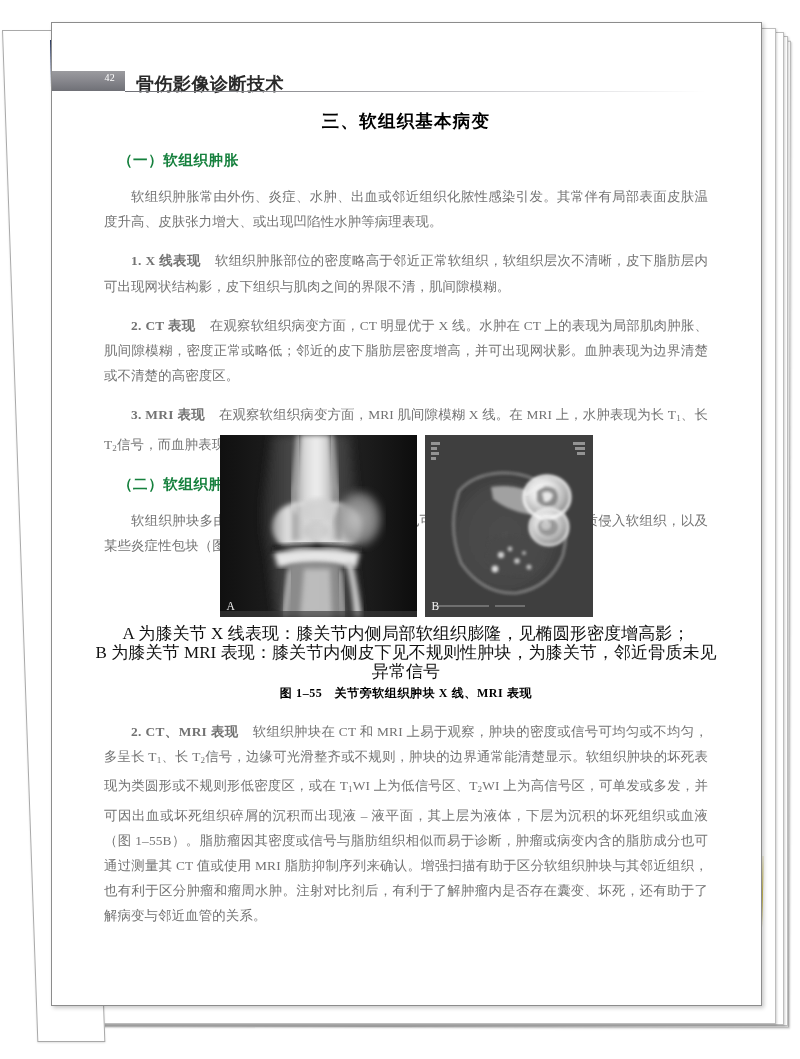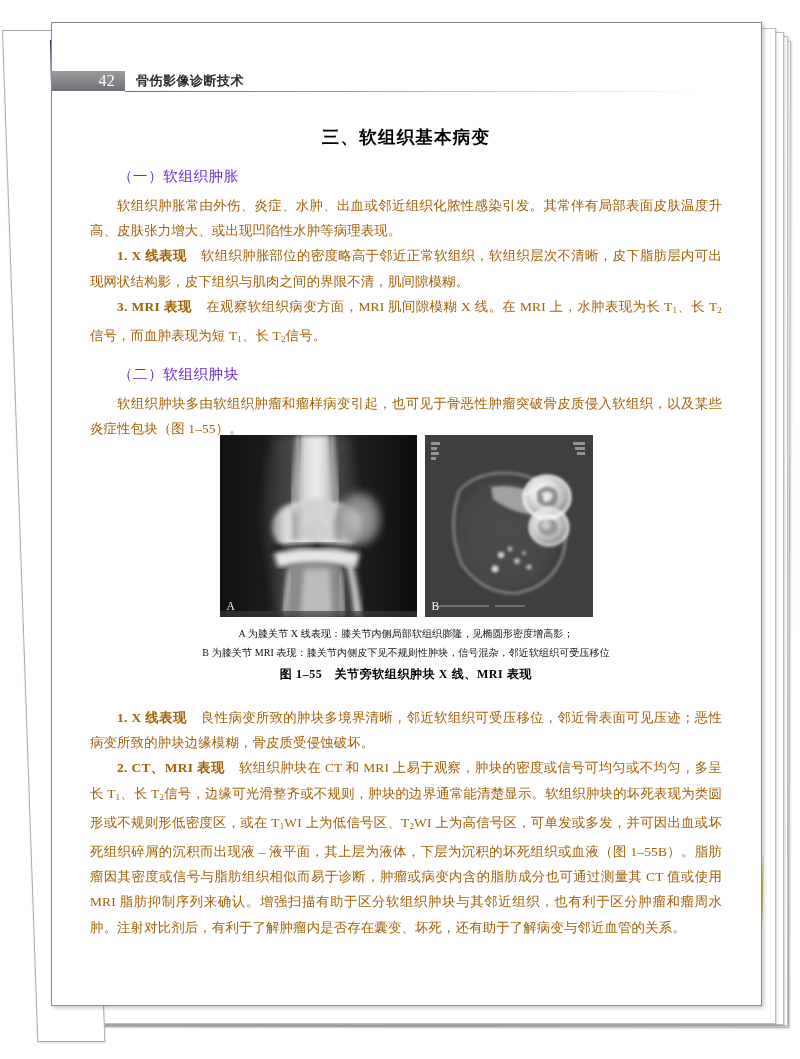--- a/index.html
+++ b/index.html
@@ -69,73 +69,73 @@
     position: absolute;
     left: -22px; top: 0;
     width: 95px; height: 20px;
     background: linear-gradient(to bottom, #9b9b9f 0%, #86868c 50%, #6f7076 100%);
   }
   .head-num {
     position: absolute;
     left: 40px; top: 1px;
     width: 45px;
     color: #ffffff;
-    font-size: 16px;
+    font-size: 10px;
     text-align: right;
     font-family: "Liberation Serif", serif;
     letter-spacing: 0.3px;
   }
   .head-title {
     position: absolute;
     left: 84px; top: 1px;
-    font-size: 13px;
+    font-size: 18px;
     font-weight: bold;
     color: #2a2a2a;
     font-family: "Liberation Sans", sans-serif;
     letter-spacing: 0.5px;
   }
   .head-rule {
     position: absolute;
     left: 73px; top: 20px;
     width: 580px; height: 1px;
     background: linear-gradient(to right, #6f7076 0%, #9a9a9e 35%, #d9d9dc 72%, #ffffff 100%);
   }
 
   
   .col {
     position: absolute;
-    left: 38px; top: 96px;
+    left: 38px; top: 80px;
     width: 632px;
   }
   h1.sec {
     font-size: 17.5px;
     font-weight: bold;
     text-align: center;
     margin: 6px 0 18px 0;
     letter-spacing: 1.2px;
     color: #000;
     font-family: "Liberation Serif", "DejaVu Serif", serif;
   }
   h2.sub {
     font-size: 14.5px;
-    font-weight: normal;
+    font-weight: bold;
     margin: 13px 0 7px 0;
     padding-left: 28px;
     letter-spacing: 0.6px;
-    color: #6d28d9;
+    color: #15803d;
     font-family: "Liberation Sans", sans-serif;
   }
   p.body {
     font-size: 13.4px;
     line-height: 25.2px;
-    margin: 0;
+    margin: 14px;
     text-align: justify;
     text-indent: 27px;
     letter-spacing: 0.15px;
-    color: #a16207;
+    color: #737373;
   }
   p.body b { font-weight: bold; letter-spacing: 0.3px; }
   .gap { display: inline-block; width: 14px; }
   sub { font-size: 0.68em; vertical-align: -0.22em; }
 
   
   .figure {
     position: absolute;
     left: 38px; top: 412px;
     width: 632px;
@@ -158,21 +158,21 @@
     color: #f2f2f2;
     font-size: 11.5px;
     font-family: "Liberation Serif", serif;
     z-index: 6;
   }
   .fig-caps {
     margin-top: 7px;
     text-align: center;
   }
   .fig-cap-line {
-    font-size: 10px;
+    font-size: 17px;
     line-height: 19px;
     color: #111;
     letter-spacing: 0.1px;
   }
   .fig-title {
     margin-top: 4px;
     font-size: 12px;
     font-weight: bold;
     letter-spacing: 0.6px;
     color: #000;
@@ -219,20 +219,21 @@
   <div class="col">
 
     <h1 class="sec">三、软组织基本病变</h1>
 
     <h2 class="sub">（一）软组织肿胀</h2>
 
     <p class="body">软组织肿胀常由外伤、炎症、水肿、出血或邻近组织化脓性感染引发。其常伴有局部表面皮肤温度升高、皮肤张力增大、或出现凹陷性水肿等病理表现。</p>
 
     <p class="body"><b>1. X 线表现</b><span class="gap"></span><span>软组织肿胀部位的密度略高于邻近正常软组织，软组织层次不清晰，皮下脂肪层内可出现网状结构影，皮下组织与肌肉之间的界限不清，肌间隙模糊。</span></p>
 
+    <p class="body"><b>2. CT 表现</b><span class="gap"></span><span>在观察软组织病变方面，CT 明显优于 X 线。水肿在 CT 上的表现为局部肌肉肿胀、肌间隙模糊，密度正常或略低；邻近的皮下脂肪层密度增高，并可出现网状影。血肿表现为边界清楚或不清楚的高密度区。</span></p>
 
     <p class="body"><b>3. MRI 表现</b><span class="gap"></span><span>在观察软组织病变方面，MRI 肌间隙模糊 X 线。在 MRI 上，水肿表现为长 T</span><sub>1</sub><span>、长 T</span><sub>2</sub><span>信号，而血肿表现为短 T</span><sub>1</sub><span>、长 T</span><sub>2</sub><span>信号。</span></p>
 
     <h2 class="sub">（二）软组织肿块</h2>
 
     <p class="body">软组织肿块多由软组织肿瘤和瘤样病变引起，也可见于骨恶性肿瘤突破骨皮质侵入软组织，以及某些炎症性包块（图 1–55）。</p>
   </div>
 
   <div class="figure">
     <div class="fig-imgs">
@@ -380,24 +381,23 @@
 
           <path d="M100 60 Q110 54 118 50" stroke="#f0f0f0" stroke-width="2.6" fill="none" opacity="0.85" filter="url(#blurB)"></path>
           <path d="M112 76 Q118 82 122 88" stroke="#e0e0e0" stroke-width="2" fill="none" opacity="0.7" filter="url(#blurB)"></path>
         </svg>
         <span class="img-letter">B</span>
       </div>
     </div>
 
     <div class="fig-caps">
       <div class="fig-cap-line">A 为膝关节 X 线表现：膝关节内侧局部软组织膨隆，见椭圆形密度增高影；</div>
-      <div class="fig-cap-line">B 为膝关节 MRI 表现：膝关节内侧皮下见不规则性肿块，信号混杂，邻近软组织可受压移位</div>
+      <div class="fig-cap-line">B 为膝关节 MRI 表现：膝关节内侧皮下见不规则性肿块，为膝关节，邻近骨质未见异常信号</div>
       <div class="fig-title"><span>图 1–55</span><span class="tgap"></span><span>关节旁软组织肿块 X 线、MRI 表现</span></div>
     </div>
   </div>
 
   <div class="col2">
-    <p class="body"><b>1. X 线表现</b><span class="gap"></span><span>良性病变所致的肿块多境界清晰，邻近软组织可受压移位，邻近骨表面可见压迹；恶性病变所致的肿块边缘模糊，骨皮质受侵蚀破坏。</span></p>
 
     <p class="body"><b>2. CT、MRI 表现</b><span class="gap"></span><span>软组织肿块在 CT 和 MRI 上易于观察，肿块的密度或信号可均匀或不均匀，多呈长 T</span><sub>1</sub><span>、长 T</span><sub>2</sub><span>信号，边缘可光滑整齐或不规则，肿块的边界通常能清楚显示。软组织肿块的坏死表现为类圆形或不规则形低密度区，或在 T</span><sub>1</sub><span>WI 上为低信号区、T</span><sub>2</sub><span>WI 上为高信号区，可单发或多发，并可因出血或坏死组织碎屑的沉积而出现液 – 液平面，其上层为液体，下层为沉积的坏死组织或血液（图 1–55B）。脂肪瘤因其密度或信号与脂肪组织相似而易于诊断，肿瘤或病变内含的脂肪成分也可通过测量其 CT 值或使用 MRI 脂肪抑制序列来确认。增强扫描有助于区分软组织肿块与其邻近组织，也有利于区分肿瘤和瘤周水肿。注射对比剂后，有利于了解肿瘤内是否存在囊变、坏死，还有助于了解病变与邻近血管的关系。</span></p>
   </div>
 
 </div>
 
 </body></html>

